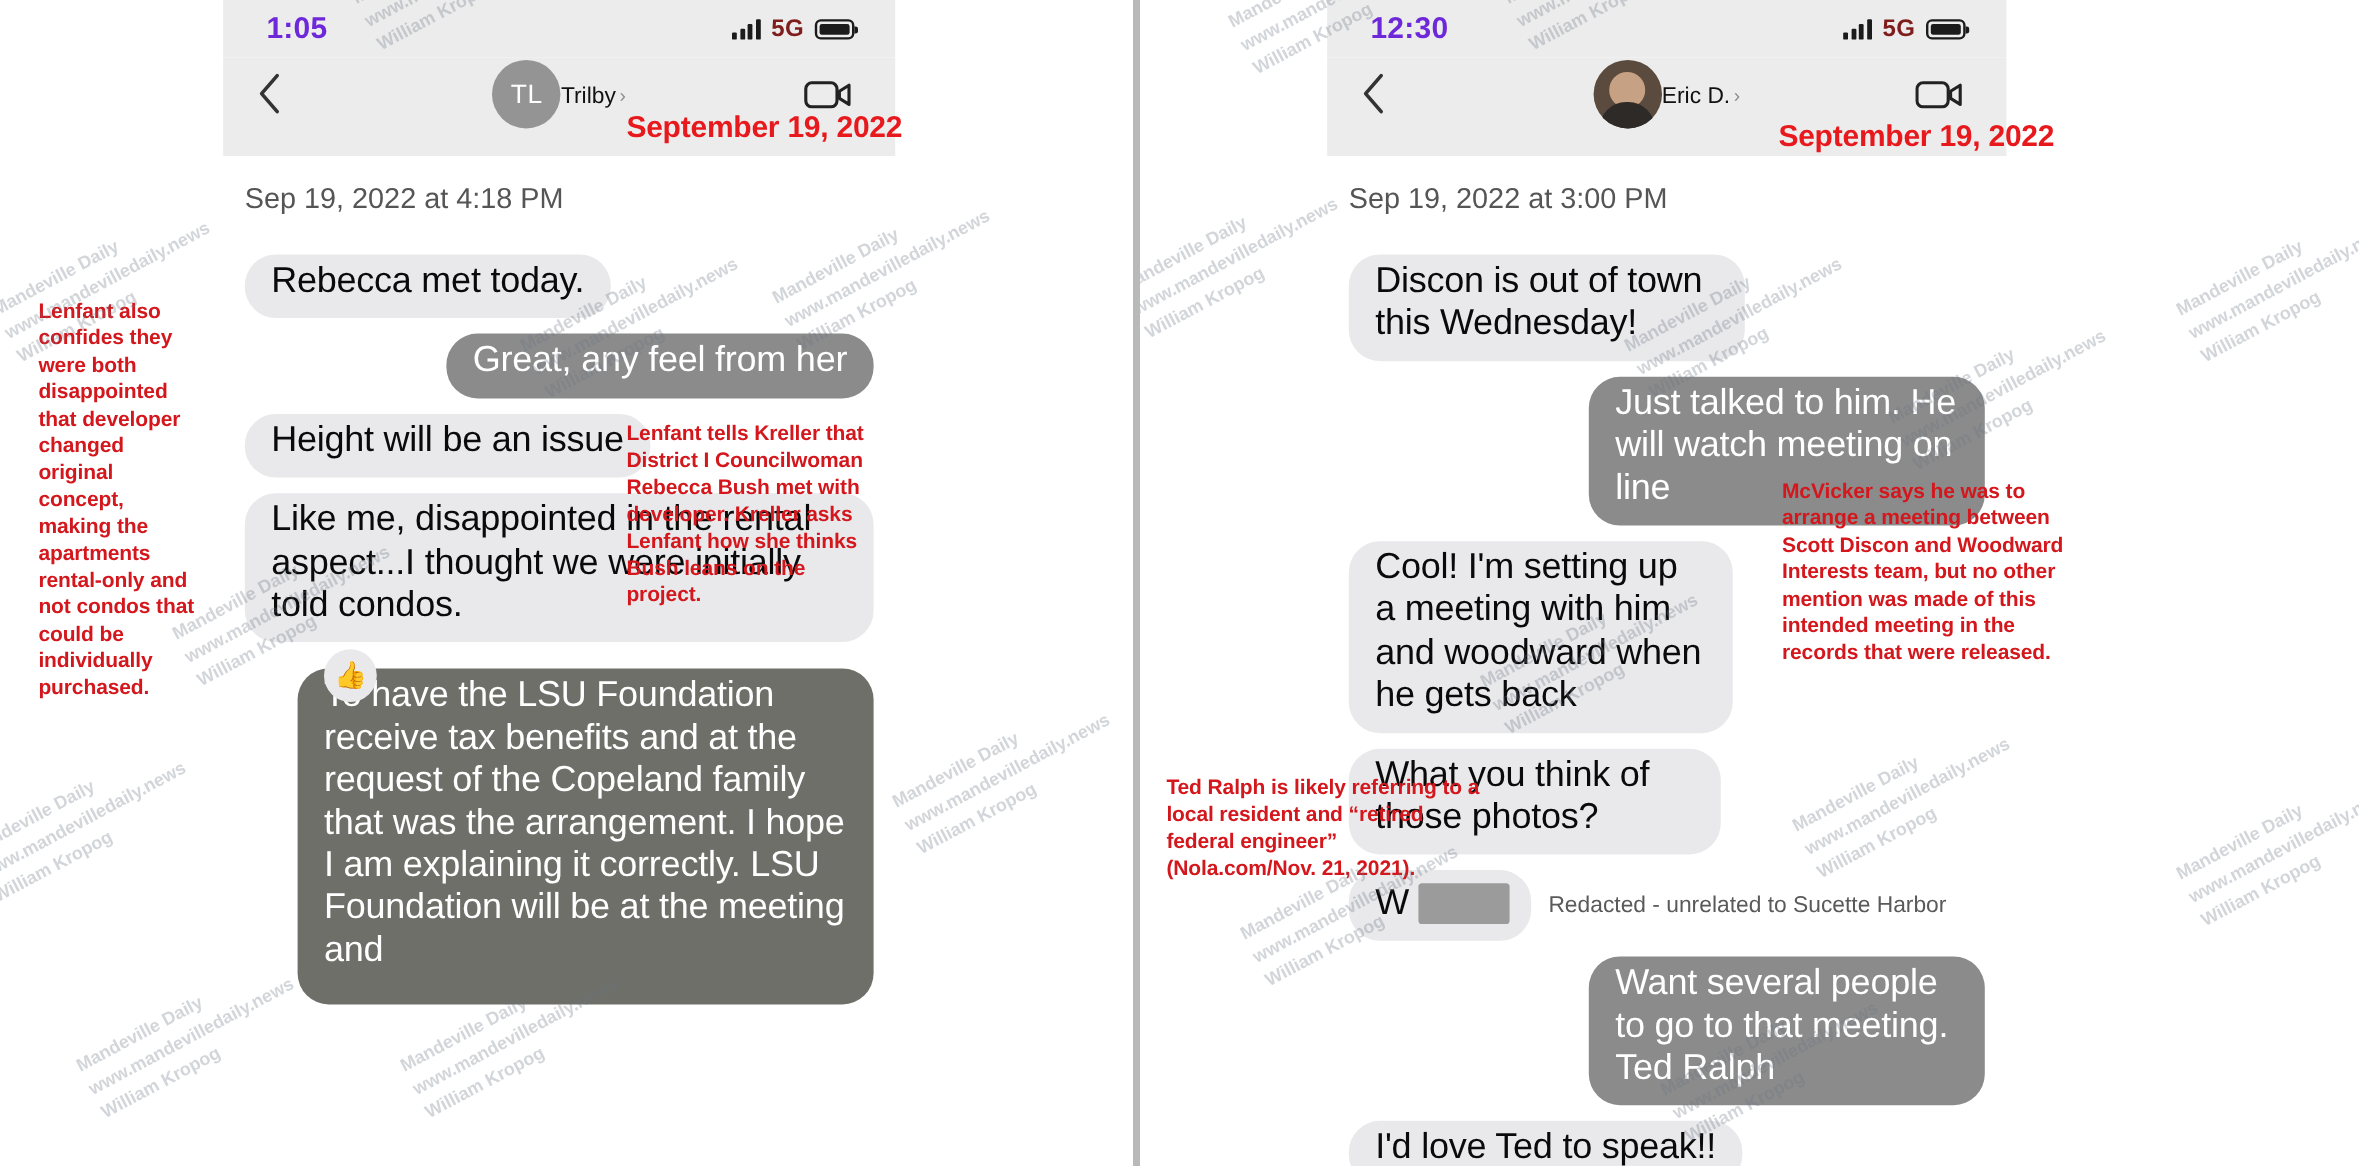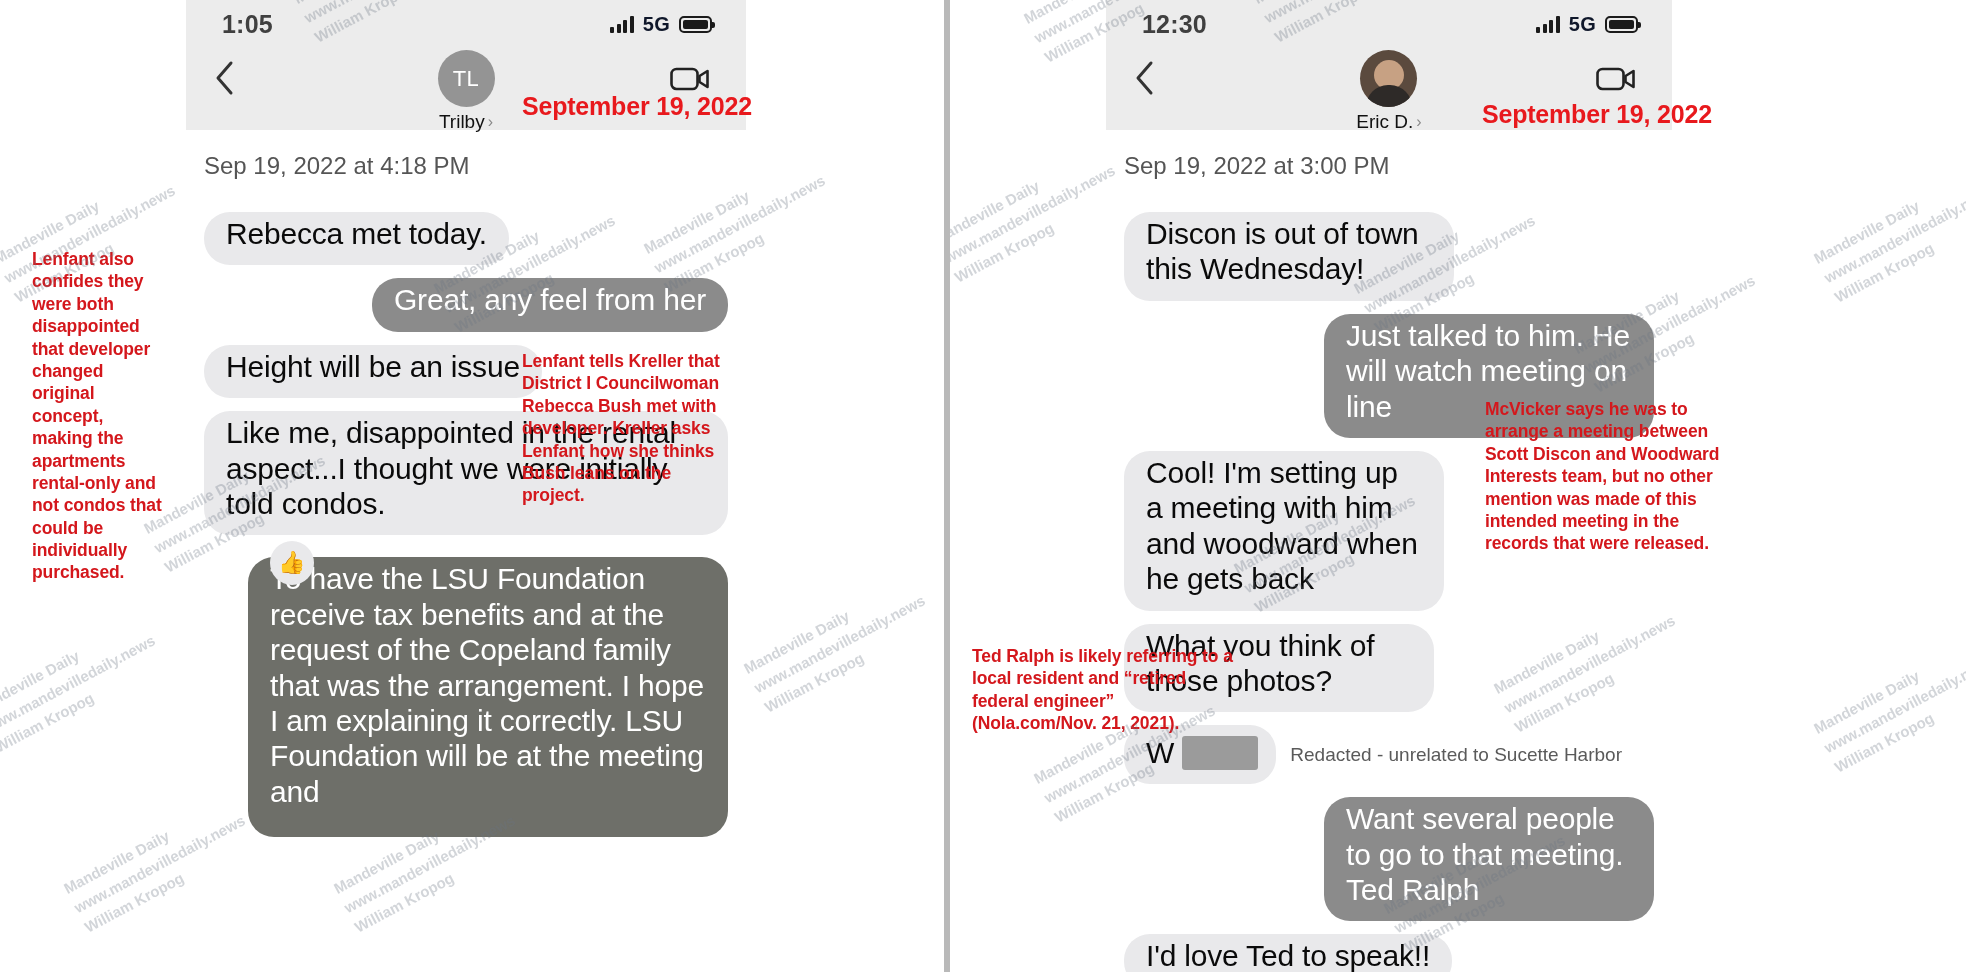--- a/index.html
+++ b/index.html
@@ -44,21 +44,21 @@
     height: 48px;
     background: #ececec;
     display: flex;
     align-items: center;
     justify-content: space-between;
     padding: 0 34px 0 36px;
   }
   .status-time {
     font-size: 25px;
     font-weight: bold;
-    color: #404040;
+    color: #6d28d9;
     letter-spacing: 0.2px;
   }
   .status-right {
     display: flex;
     align-items: center;
     gap: 9px;
   }
   .signal-bars {
     display: flex;
     align-items: flex-end;
@@ -71,21 +71,21 @@
     background: #1b1b1b;
     border-radius: 1px;
   }
   .signal-bars i:nth-child(1) { height: 6px; }
   .signal-bars i:nth-child(2) { height: 9px; }
   .signal-bars i:nth-child(3) { height: 13px; }
   .signal-bars i:nth-child(4) { height: 17px; }
   .net-label {
     font-size: 20px;
     font-weight: bold;
-    color: #0f172a;
+    color: #7f1d1d;
     letter-spacing: .3px;
   }
   .battery {
     position: relative;
     width: 33px; height: 17px;
     border: 2px solid #1b1b1b;
     border-radius: 5px;
     padding: 2px;
   }
   .battery::after {
@@ -112,21 +112,21 @@
     justify-content: center;
   }
   .back-chevron {
     position: absolute;
     left: 28px; top: 12px;
     width: 22px; height: 36px;
   }
   .back-chevron svg { display: block; }
   .contact {
     display: flex;
-    flex-direction: column;
+    flex-direction: row;
     align-items: center;
     margin-top: 2px;
   }
   .avatar {
     width: 57px; height: 57px;
     border-radius: 50%;
     background: #949494;
     color: #fff;
     font-size: 22px;
     font-weight: 500;

